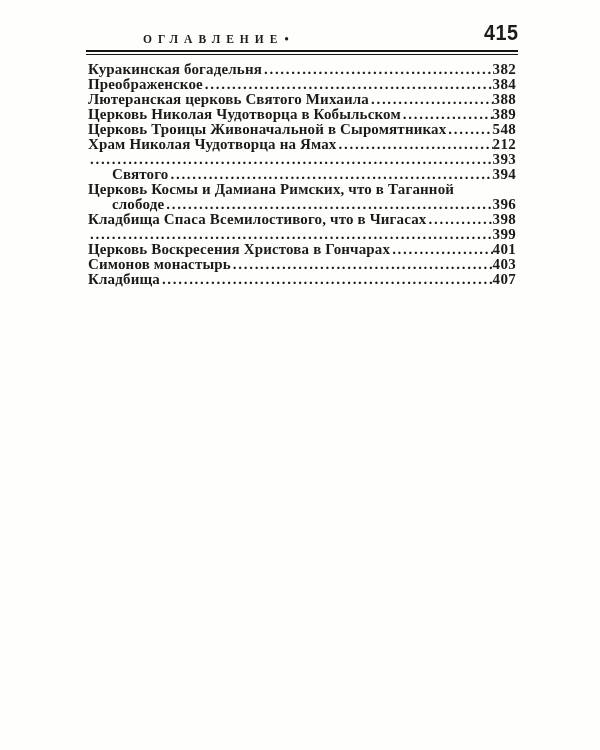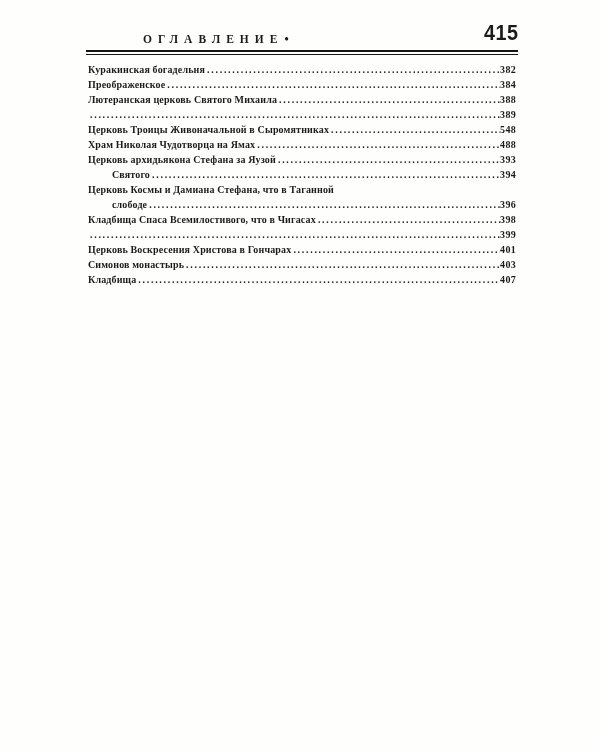--- a/index.html
+++ b/index.html
@@ -58,21 +58,21 @@
   .toc {
     margin-top: 7px;
     padding: 0 2px;
   }
   .toc-line {
     display: flex;
     align-items: baseline;
     height: 15px;
     line-height: 15px;
     font-weight: 700;
-    font-size: 10px;
+    font-size: 15px;
     white-space: nowrap;
     overflow: hidden;
   }
   .toc-line.indent { padding-left: 24px; }
   .toc-entry-text { flex: 0 0 auto; letter-spacing: 0.15px; }
   .dot-leader {
     flex: 1 1 auto;
     overflow: hidden;
     letter-spacing: 1.7px;
     margin-left: 2px;
@@ -106,45 +106,45 @@
     <span class="toc-entry-text">Преображенское</span>
     <span class="dot-leader">........................................................................................................................</span>
     <span class="toc-page-number">384</span>
   </div>
         <div class="toc-line">
     <span class="toc-entry-text">Лютеранская церковь Святого Михаила</span>
     <span class="dot-leader">........................................................................................................................</span>
     <span class="toc-page-number">388</span>
   </div>
         <div class="toc-line">
+    <span class="toc-entry-text">Церковь Николая Чудотворца в Кобыльском</span>
     <span class="dot-leader">........................................................................................................................</span>
     <span class="toc-page-number">389</span>
   </div>
         <div class="toc-line">
     <span class="toc-entry-text">Церковь Троицы Живоначальной в Сыромятниках</span>
     <span class="dot-leader">........................................................................................................................</span>
     <span class="toc-page-number">548</span>
   </div>
         <div class="toc-line">
     <span class="toc-entry-text">Храм Николая Чудотворца на Ямах</span>
     <span class="dot-leader">........................................................................................................................</span>
-    <span class="toc-page-number">488</span>
+    <span class="toc-page-number">212</span>
   </div>
         <div class="toc-line">
-    <span class="toc-entry-text">Церковь архидьякона Стефана за Яузой</span>
     <span class="dot-leader">........................................................................................................................</span>
     <span class="toc-page-number">393</span>
   </div>
         <div class="toc-line indent">
     <span class="toc-entry-text">Святого</span>
     <span class="dot-leader">........................................................................................................................</span>
     <span class="toc-page-number">394</span>
   </div>
         <div class="toc-line">
-    <span class="toc-entry-text">Церковь Космы и Дамиана Стефана, что в Таганной</span>
+    <span class="toc-entry-text">Церковь Космы и Дамиана Римских, что в Таганной</span>
 
   </div>
         <div class="toc-line indent">
     <span class="toc-entry-text">слободе</span>
     <span class="dot-leader">........................................................................................................................</span>
     <span class="toc-page-number">396</span>
   </div>
         <div class="toc-line">
     <span class="toc-entry-text">Кладбища Спаса Всемилостивого, что в Чигасах</span>
     <span class="dot-leader">........................................................................................................................</span>

